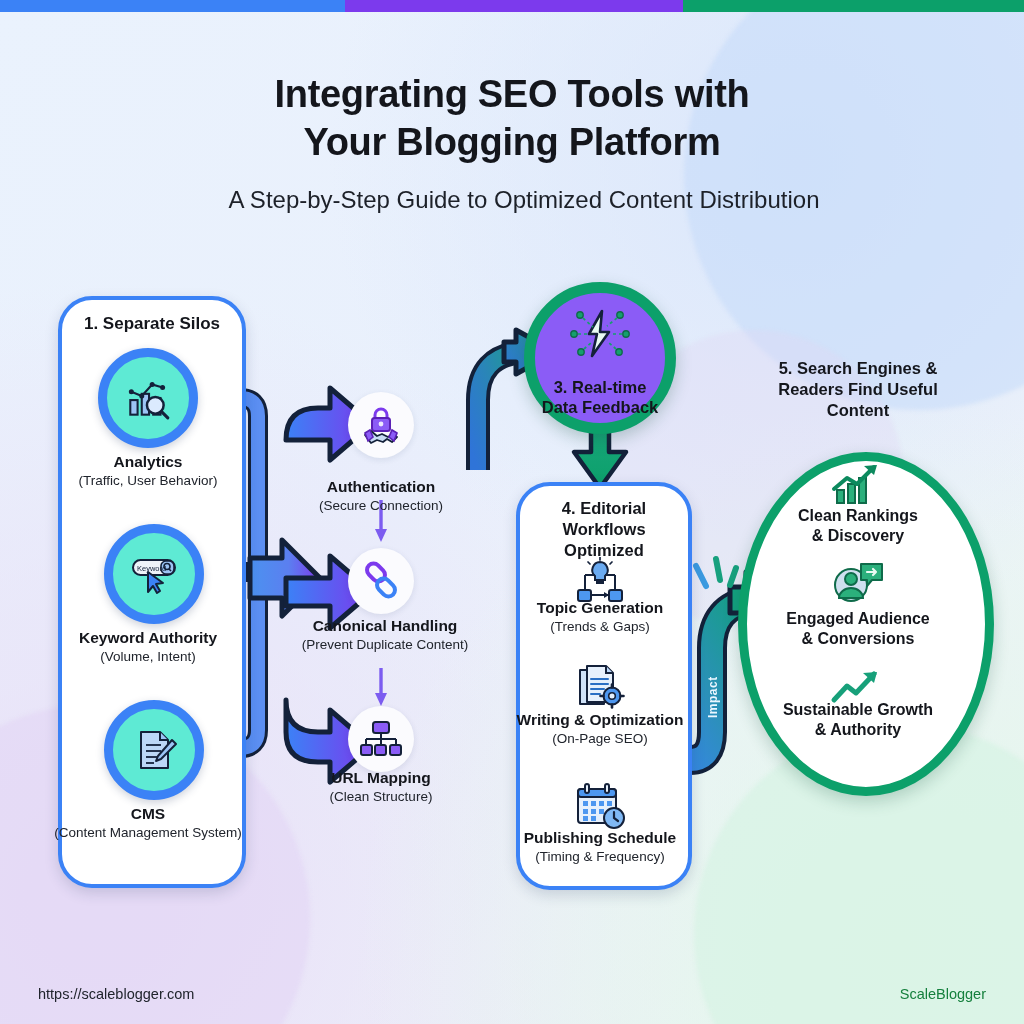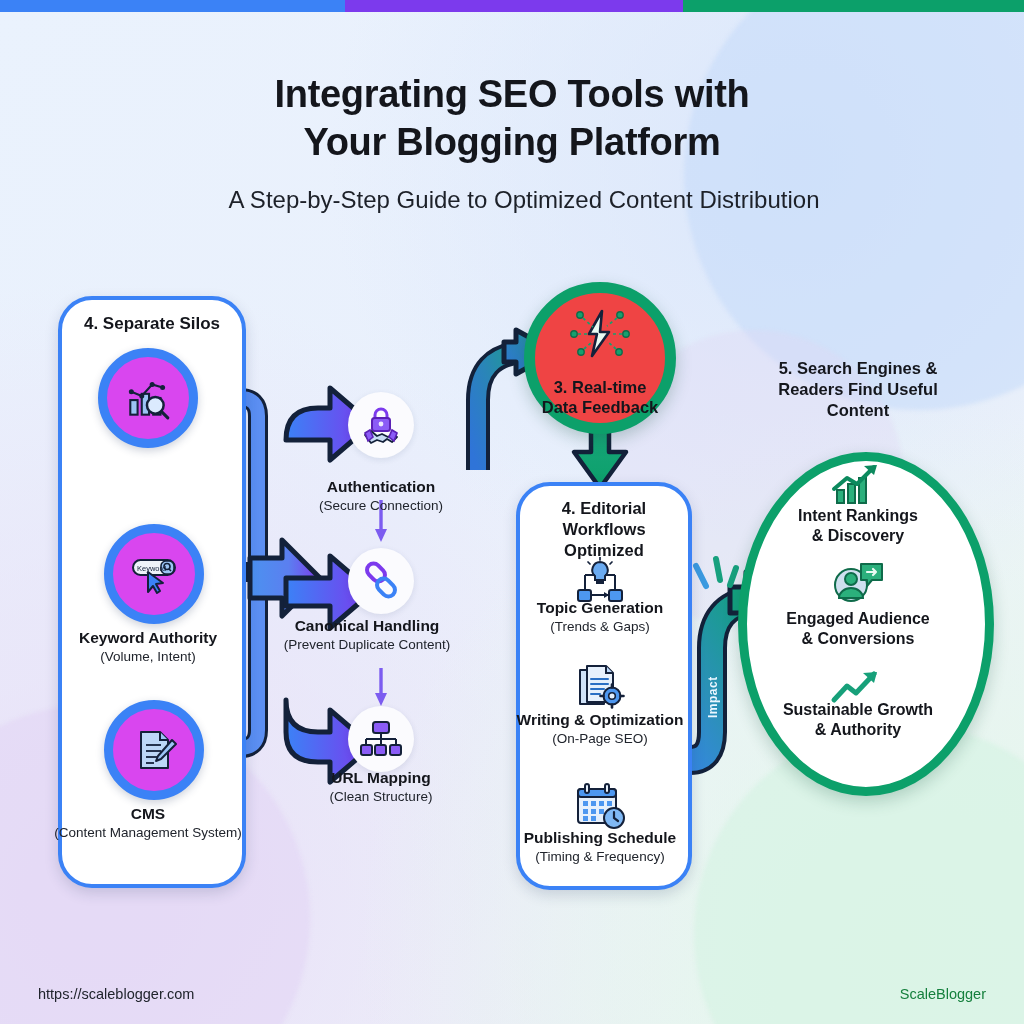--- a/index.html
+++ b/index.html
@@ -32,31 +32,31 @@
   .hdr{position:absolute;top:70px;left:0;width:1024px;text-align:center;}
   .hdr h1{margin:0;font-size:38px;line-height:48px;font-weight:bold;color:#14161c;letter-spacing:-.3px;}
   .hdr .sub{margin-top:20px;font-size:24px;color:#1d2129;font-weight:400;margin-left:24px;}
 
   
   .panel{position:absolute;background:#fff;border-radius:34px;
          box-shadow:0 5px 14px rgba(30,50,90,.17);}
   .panel-blue{border:4px solid #3b82f6;}
   .panel-purple{border:4px solid #7c3aed;}
   .ptitle{position:absolute;left:0;width:100%;text-align:center;font-weight:bold;color:#14161c;}
-  .ring{position:absolute;border-radius:50%;background:#d946ef;
+  .ring{position:absolute;border-radius:50%;background:#5eead4;
         box-shadow:0 3px 8px rgba(30,50,90,.22);display:flex;align-items:center;justify-content:center;}
   .ring-blue{border:9px solid #3b82f6;}
   .ring-plain{background:#fbfbfe;box-shadow:0 2px 6px rgba(30,50,90,.10);}
   .lbl{position:absolute;left:0;width:100%;text-align:center;}
   .lbl b{display:block;font-size:15.5px;color:#14161c;line-height:19px;}
   .lbl i{display:block;font-style:normal;font-size:13.5px;color:#20242c;line-height:17px;margin-top:1px;}
 
   .oval{position:absolute;background:#fff;border:9px solid #0ca06a;border-radius:50%/50%;
         box-shadow:0 6px 16px rgba(20,80,60,.22);}
-  .circ{position:absolute;background:#ef4444;border:11px solid #0ca06a;border-radius:50%;
+  .circ{position:absolute;background:#8b5cf6;border:11px solid #0ca06a;border-radius:50%;
         box-shadow:0 6px 16px rgba(20,80,60,.25);}
 
   .outcome{position:absolute;left:0;width:100%;text-align:center;font-weight:bold;
            font-size:16px;line-height:20px;color:#14161c;}
 
   svg.layer{position:absolute;left:0;top:0;width:1024px;height:1024px;pointer-events:none;}
 
   .foot{position:absolute;bottom:22px;font-size:14.5px;color:#20242c;}
   .foot.l{left:38px;}
   .foot.r{right:38px;color:#15803d;}
@@ -179,37 +179,41 @@
       <path d="M646,760 H690 Q712,760 712,732 V648 Q712,606 752,600" fill="none" stroke="url(#gImpact)" stroke-width="22"></path>
       <path d="M746,572 L796,600 L746,628 V613 H730 V587 H746 Z" fill="#13a07f" stroke="#13213a" stroke-width="5" stroke-linejoin="round"></path>
 
       <path d="M706,586 L696,566" stroke="#3b9ae0" stroke-width="6" stroke-linecap="round"></path>
       <path d="M720,580 L716,559" stroke="#17a07e" stroke-width="6" stroke-linecap="round"></path>
       <path d="M730,585 L736,568" stroke="#17a07e" stroke-width="6" stroke-linecap="round"></path>
     </g>
   </svg>
 
   <div class="panel panel-blue" style="left:58px;top:296px;width:180px;height:584px;">
-    <div class="ptitle" style="top:14px;font-size:17px;">4. Separate Silos</div>
+    <div class="ptitle" style="top:14px;font-size:17px;">1. Separate Silos</div>
   </div>
 
   <div class="ring ring-blue" style="left:98px;top:348px;width:82px;height:82px;">
     <svg width="50" height="50" viewBox="0 0 48 48">
       <rect x="7" y="26" width="7" height="14" fill="#9cc4f5" stroke="#14213a" stroke-width="2"></rect>
       <rect x="18" y="20" width="7" height="20" fill="#9cc4f5" stroke="#14213a" stroke-width="2"></rect>
       <rect x="29" y="24" width="7" height="16" fill="#9cc4f5" stroke="#14213a" stroke-width="2"></rect>
       <polyline points="8,18 18,22 28,11 38,14" fill="none" stroke="#14213a" stroke-width="2"></polyline>
       <circle cx="8" cy="18" r="2.4" fill="#14213a"></circle>
         <circle cx="18" cy="22" r="2.4" fill="#14213a"></circle>
       <circle cx="28" cy="11" r="2.4" fill="#14213a"></circle>
         <circle cx="38" cy="14" r="2.4" fill="#14213a"></circle>
       <circle cx="31" cy="31" r="8" fill="#dbeafe" stroke="#14213a" stroke-width="2.4"></circle>
       <line x1="37" y1="37" x2="43" y2="43" stroke="#14213a" stroke-width="3" stroke-linecap="round"></line>
     </svg>
   </div>
+  <div class="lbl" style="top:452px;left:58px;width:180px;">
+    <b>Analytics</b>
+    <i>(Traffic, User Behavior)</i>
+  </div>
 
   <div class="ring ring-blue" style="left:104px;top:524px;width:82px;height:82px;">
     <svg width="52" height="44" viewBox="0 0 52 44">
       <rect x="5" y="8" width="42" height="15" rx="7.5" fill="#eef3f9" stroke="#14213a" stroke-width="2"></rect>
       <rect x="33" y="9" width="13" height="13" rx="5" fill="#9cc4f5" stroke="#14213a" stroke-width="1.6"></rect>
       <circle cx="39" cy="14.5" r="3" fill="none" stroke="#14213a" stroke-width="1.6"></circle>
       <line x1="41" y1="17" x2="43" y2="19" stroke="#14213a" stroke-width="1.6"></line>
       <text x="9" y="19" font-size="7.5" font-family="Liberation Sans, sans-serif" fill="#14213a">Keyword</text>
       <path d="M20,20 L20,40 L25,34 L29,41 L32,39 L28,32 L35,31 Z" fill="#3b82f6" stroke="#14213a" stroke-width="2" stroke-linejoin="round"></path>
     </svg>
@@ -250,21 +254,21 @@
     <b>Authentication</b>
     <i>(Secure Connection)</i>
   </div>
 
   <div class="ring ring-plain" style="left:348px;top:548px;width:66px;height:66px;">
     <svg width="42" height="42" viewBox="0 0 42 42">
       <rect x="6" y="6" width="20" height="13" rx="6.5" transform="rotate(45 16 12.5)" fill="none" stroke="#7c3aed" stroke-width="4"></rect>
       <rect x="16" y="21" width="20" height="13" rx="6.5" transform="rotate(45 26 27.5)" fill="none" stroke="#3b82f6" stroke-width="4"></rect>
     </svg>
   </div>
-  <div class="lbl" style="top:616px;left:264px;width:206px;">
+  <div class="lbl" style="top:616px;left:282px;width:206px;">
     <b>Canonical Handling</b>
     <i>(Prevent Duplicate Content)</i>
   </div>
 
   <div class="ring ring-plain" style="left:348px;top:706px;width:66px;height:66px;">
     <svg width="44" height="40" viewBox="0 0 44 40">
       <rect x="14" y="3" width="16" height="11" rx="2.5" fill="#8b5cf6" stroke="#14213a" stroke-width="2"></rect>
       <path d="M22,14 V20 M7,20 H37 M7,20 V26 M22,20 V26 M37,20 V26" fill="none" stroke="#14213a" stroke-width="2"></path>
       <rect x="2" y="26" width="11" height="10" rx="2" fill="#8b5cf6" stroke="#14213a" stroke-width="2"></rect>
       <rect x="16" y="26" width="11" height="10" rx="2" fill="#8b5cf6" stroke="#14213a" stroke-width="2"></rect>
@@ -396,21 +400,21 @@
   <div style="position:absolute;left:822px;top:462px;width:70px;height:44px;display:flex;align-items:center;justify-content:center;">
     <svg width="60" height="44" viewBox="0 0 60 44">
       <rect x="10" y="28" width="7" height="13" fill="#2bb07c" stroke="#0f6b4a" stroke-width="2"></rect>
       <rect x="21" y="22" width="7" height="19" fill="#2bb07c" stroke="#0f6b4a" stroke-width="2"></rect>
       <rect x="32" y="16" width="7" height="25" fill="#2bb07c" stroke="#0f6b4a" stroke-width="2"></rect>
       <path d="M7,27 L20,16 L30,22 L47,5" fill="none" stroke="#0c8a5e" stroke-width="4" stroke-linecap="round" stroke-linejoin="round"></path>
       <path d="M50,3 l-13,1 l10,9 Z" fill="#0c8a5e"></path>
     </svg>
   </div>
   <div class="outcome" style="top:506px;left:740px;width:236px;">
-    <span>Intent Rankings</span><br>
+    <span>Clean Rankings</span><br>
     <span>&amp; Discovery</span>
   </div>
 
   <div style="position:absolute;left:822px;top:560px;width:70px;height:48px;display:flex;align-items:center;justify-content:center;">
     <svg width="58" height="48" viewBox="0 0 58 48">
       <circle cx="23" cy="25" r="16" fill="#cfe0ef" stroke="#0f6b4a" stroke-width="2"></circle>
       <circle cx="23" cy="19" r="6" fill="#2bb07c" stroke="#0f6b4a" stroke-width="2"></circle>
       <path d="M11,38 a12,10 0 0 1 24,0 z" fill="#2bb07c" stroke="#0f6b4a" stroke-width="2"></path>
       <path d="M33,4 H54 V20 H44 l-5,6 v-6 h-6 Z" fill="#2bb07c" stroke="#0f6b4a" stroke-width="2" stroke-linejoin="round"></path>
       <path d="M39,12 h9 m-3,-3 l3,3 l-3,3" fill="none" stroke="#eafaf2" stroke-width="2.2" stroke-linecap="round" stroke-linejoin="round"></path>

